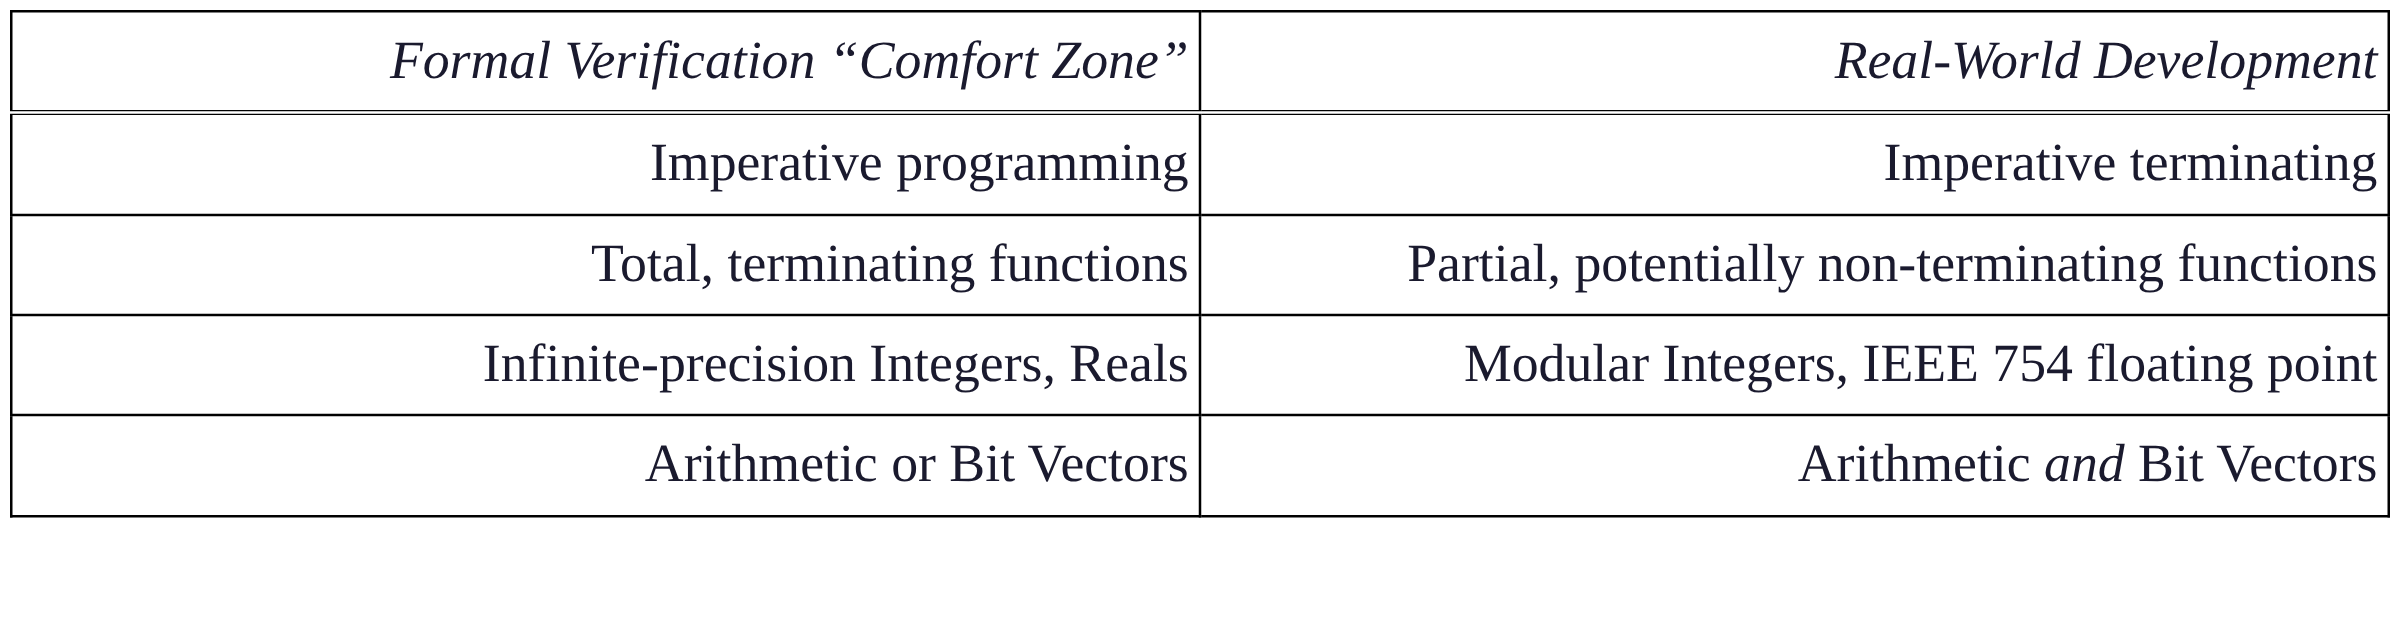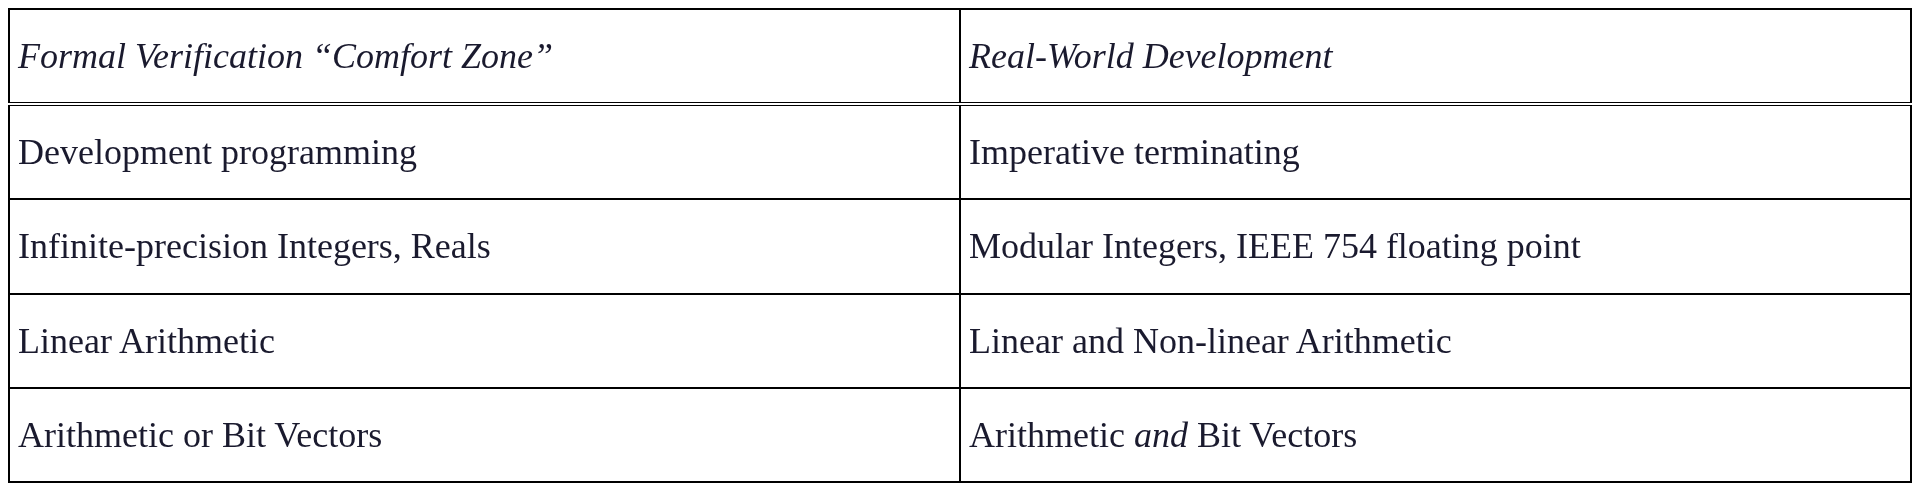--- a/index.html
+++ b/index.html
@@ -12,23 +12,23 @@
       background: #fff;
       padding: 8px;
     }
     table {
       width: 100%;
       border-collapse: collapse;
       table-layout: fixed;
     }
     th, td {
       border: 2px solid #000;
-      text-align: left;
-      padding: 20px 8px;
-      font-size: 36px;
+      text-align: right;
+      padding: 8px 8px;
+      font-size: 43px;
       line-height: 1.45;
       color: #1a1a2e;
       vertical-align: middle;
     }
     th {
       font-weight: normal;
       font-style: italic;
     }
     thead tr th {
       border-bottom: 4px double #000;
@@ -42,29 +42,29 @@
 
 <table>
   <thead>
     <tr>
       <th>Formal Verification “Comfort Zone”</th>
       <th>Real-World Development</th>
     </tr>
   </thead>
   <tbody>
     <tr>
-      <td>Development programming</td>
+      <td>Imperative programming</td>
       <td>Imperative terminating</td>
+    </tr>
+    <tr>
+      <td>Total, terminating functions</td>
+      <td>Partial, potentially non-terminating functions</td>
     </tr>
     <tr>
       <td>Infinite-precision Integers, Reals</td>
       <td>Modular Integers, IEEE 754 floating point</td>
-    </tr>
-    <tr>
-      <td>Linear Arithmetic</td>
-      <td>Linear and Non-linear Arithmetic</td>
     </tr>
     <tr>
       <td>Arithmetic or Bit Vectors</td>
       <td><span>Arithmetic </span><span class="em">and</span><span> Bit Vectors</span></td>
     </tr>
   </tbody>
 </table>
 
 </body></html>

